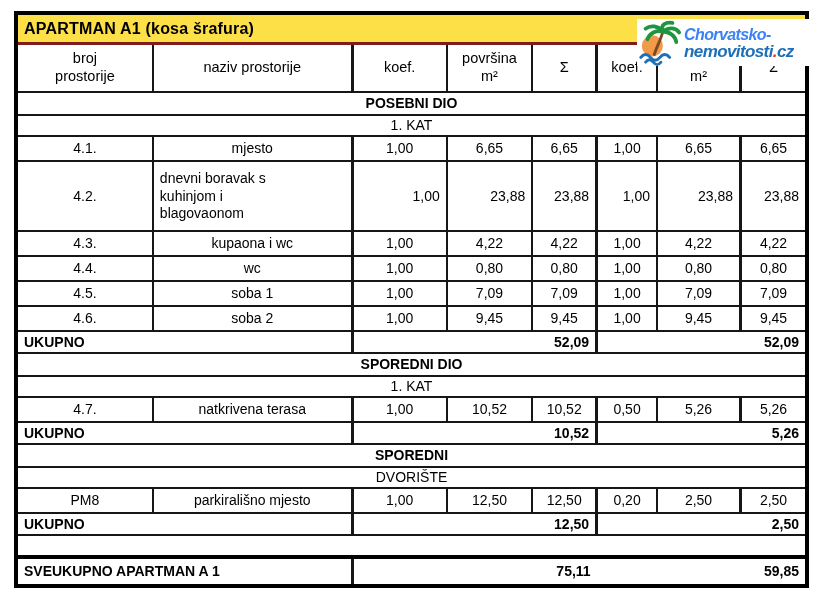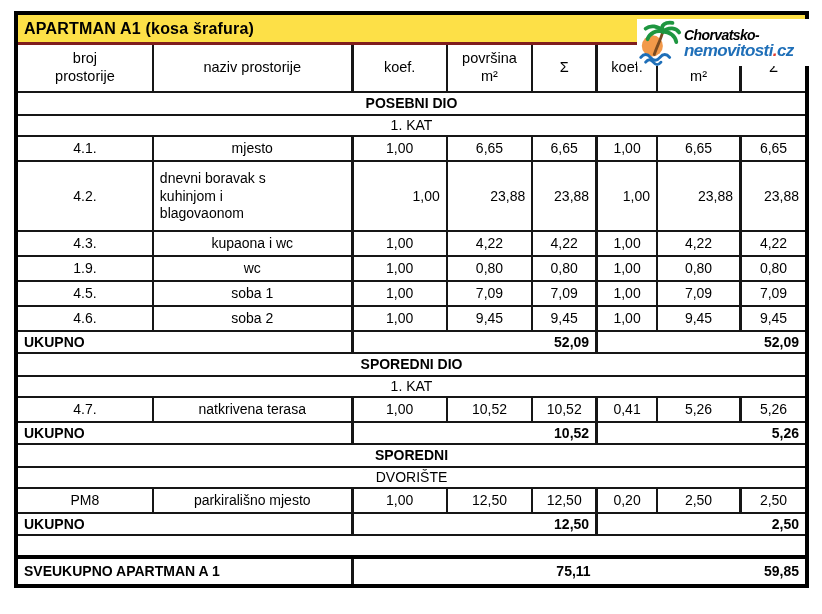--- a/index.html
+++ b/index.html
@@ -57,21 +57,21 @@
   tr.grand .nosep-r { border-right:none; }
   tr.grand .nosep-l { border-left:none; }
 
   
   .logo {
     position:absolute; left:637px; top:19px; width:183px; height:47px;
     background:#fff; z-index:5; display:flex; align-items:center; gap:1px;
   }
   .logo-mark { flex:0 0 auto; width:46px; height:46px; }
   .logo-text { display:flex; flex-direction:column; line-height:1.02; padding-top:2px; }
-  .lt1 { font-weight:bold; font-style:italic; font-size:14px; color:#000000; letter-spacing:-0.6px; }
+  .lt1 { font-weight:bold; font-style:italic; font-size:16px; color:#3b82f6; letter-spacing:-0.6px; }
   .lt2 { font-weight:bold; font-style:italic; font-size:17px; color:#1F6FB8; letter-spacing:-0.6px; }
   .lt2 .dot { color:#E03C31; }
 </style>
 </head>
 <body>
 
 <div class="page">
 
   <table class="sheet">
     <colgroup>
@@ -147,21 +147,21 @@
       <td class="c-name">kupaona i wc</td>
       <td class="c-val sep3">1,00</td>
       <td class="c-val">4,22</td>
       <td class="c-val">4,22</td>
       <td class="c-val sep3">1,00</td>
       <td class="c-val">4,22</td>
       <td class="c-val sep3">4,22</td>
     </tr>
 
     <tr class="data">
-      <td class="c-num">1.9.</td>
+      <td class="c-num">4.4.</td>
       <td class="c-name">wc</td>
       <td class="c-val sep3">1,00</td>
       <td class="c-val">0,80</td>
       <td class="c-val">0,80</td>
       <td class="c-val sep3">1,00</td>
       <td class="c-val">0,80</td>
       <td class="c-val sep3">0,80</td>
     </tr>
 
     <tr class="data">
@@ -198,21 +198,21 @@
     <tr class="kat">
       <td colspan="8">1. KAT</td>
     </tr>
 
     <tr class="data">
       <td class="c-num">4.7.</td>
       <td class="c-name">natkrivena terasa</td>
       <td class="c-val sep3">1,00</td>
       <td class="c-val">10,52</td>
       <td class="c-val">10,52</td>
-      <td class="c-val sep3">0,41</td>
+      <td class="c-val sep3">0,50</td>
       <td class="c-val">5,26</td>
       <td class="c-val sep3">5,26</td>
     </tr>
 
     <tr class="total">
       <td colspan="2" class="c-label">UKUPNO</td>
       <td colspan="3" class="c-val sep3">10,52</td>
       <td colspan="3" class="c-val sep3">5,26</td>
     </tr>
 

